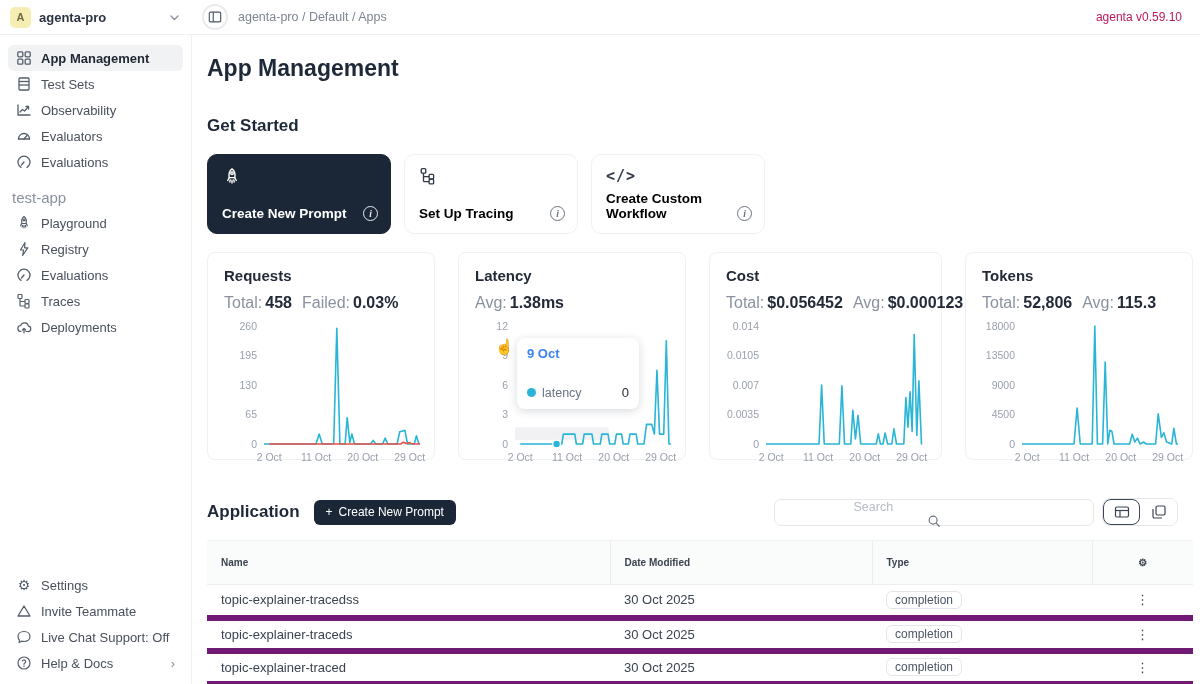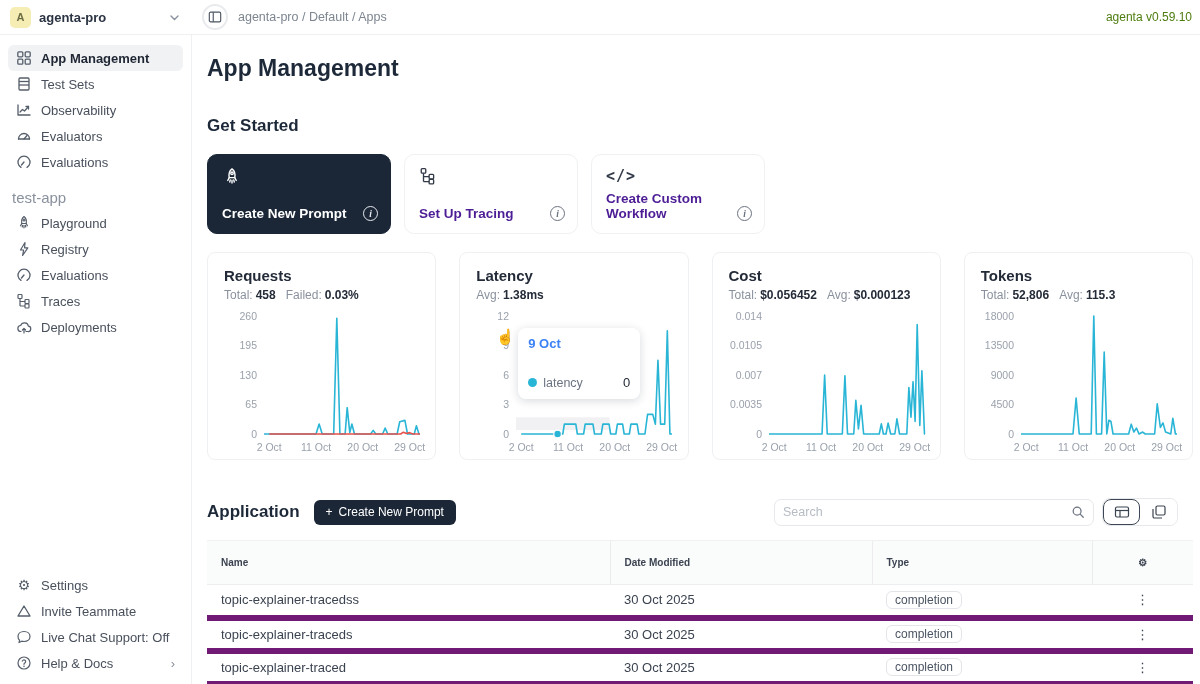--- a/index.html
+++ b/index.html
@@ -9,21 +9,21 @@
   
   .topbar { height:35px; display:flex; align-items:center; border-bottom:1px solid #eef0f2; background:#fff; }
   .ws-switch { width:192px; height:100%; display:flex; align-items:center; padding:0 12px 0 10px; cursor:pointer; }
   .avatar { width:21px; height:21px; border-radius:5px; background:#f6edb4; color:#6d6d45;
     font-size:11px; font-weight:700; display:flex; align-items:center; justify-content:center; }
   .ws-name { margin-left:8px; font-size:13px; font-weight:600; color:#2a3342; }
   .chev { margin-left:auto; color:#8a919e; display:flex; }
   .collapse-btn { width:26px; height:26px; margin-left:10px; border-radius:50%;
     border:2px solid #e8eaed; background:#fff; display:flex; align-items:center; justify-content:center; color:#4b5563; }
   .crumb { margin-left:10px; font-size:12.5px; color:#7d8590; }
-  .version { margin-left:auto; margin-right:8px; font-size:12px; color:#4d7c0f; }
+  .version { margin-left:auto; margin-right:18px; font-size:12px; color:#be185d; }
 
   
   .sidebar { position:fixed; top:35px; left:0; bottom:0; width:192px; border-right:1px solid #eef0f2;
     background:#fff; padding:10px 8px 8px; display:flex; flex-direction:column; }
   .side-item { display:flex; align-items:center; gap:9px; padding:5px 8px; border-radius:6px;
     font-size:13px; color:#49505c; cursor:pointer; white-space:nowrap; }
   .side-item.active { background:#f1f2f4; color:#1f2633; font-weight:600; }
   .icn { width:16px; height:16px; flex:none; display:inline-flex; align-items:center; justify-content:center; color:#555e6b; }
   .icn svg { display:block; }
   .side-sec { font-size:15px; color:#8a919e; margin:14px 0 4px 4px; }
@@ -32,56 +32,56 @@
 
   
   .main { margin-left:192px; padding:0 7px 0 15px; }
   h1.page-title { font-size:23px; font-weight:600; margin-top:20px; color:#1d2939; }
   h2.sec-title { font-size:17px; font-weight:600; margin-top:34px; color:#1d2939; }
 
   .gs-row { display:flex; gap:13px; margin-top:18px; }
   .gs-card { width:174px; height:80px; background:#fff; border:1px solid #f0f1f3; border-radius:10px;
     position:relative; padding:12px 14px; cursor:pointer; }
   .gs-card.dark { width:184px; background:#1b2737; border-color:#1b2737; color:#fff; }
-  .gs-label { position:absolute; left:14px; bottom:12px; font-size:13.5px; font-weight:600; color:#4c1d95; }
+  .gs-label { position:absolute; left:14px; bottom:12px; font-size:13.5px; font-weight:600; color:#000000; }
   .gs-card.dark .gs-label { color:#fff; }
   .gs-icon { color:#333b48; }
   .gs-card.dark .gs-icon { color:#fff; }
   .gs-glyph { font-size:15px; font-weight:700; letter-spacing:1px; color:#333b48; font-family:"DejaVu Sans Mono", monospace; }
   .info-i { position:absolute; right:12px; bottom:12px; width:15px; height:15px; border-radius:50%;
     border:1.2px solid #6b7280; color:#6b7280; font-size:9.5px; font-style:italic; font-weight:700;
     display:flex; align-items:center; justify-content:center; font-family:"Liberation Serif", serif; }
   .gs-card.dark .info-i { border-color:#e7eaee; color:#e7eaee; }
 
   .charts-row { display:flex; gap:23px; margin-top:18px; }
   .chart-card { width:233px; height:208px; border:1px solid #eef0f2; border-radius:8px;
     padding:14px 0 0 16px; background:#fff; }
   .c-title { font-size:15px; font-weight:600; color:#242b38; }
-  .c-stats { margin-top:4px; font-size:12px; color:#8a919e; }
+  .c-stats { margin-top:10px; font-size:16px; color:#8a919e; }
   .c-stats b { color:#242b38; font-weight:700; margin:0 10px 0 3px; }
   .plot { margin-top:6px; position:relative; width:202px; height:150px; }
   .tick { font-size:10.5px; fill:#9aa1ac; font-family:"Liberation Sans", sans-serif; }
 
   .lat-tooltip { position:absolute; left:42px; top:20px; width:122px; background:#fff; border-radius:8px;
     box-shadow:0 2px 10px rgba(15,23,42,.16); padding:8px 10px 9px; z-index:2; }
   .lt-title { font-size:13px; font-weight:600; color:#3b82f6; }
   .lt-row { margin-top:24px; display:flex; align-items:center; gap:6px; }
   .lt-dot { width:9px; height:9px; border-radius:50%; background:#29b5d6; flex:none; }
   .lt-name { font-size:12.5px; color:#6b7280; }
   .lt-val { margin-left:auto; font-size:13px; color:#242b38; }
   .cursor-hand { position:absolute; left:20px; top:20px; font-size:15px; color:#4b5563; z-index:3; }
 
   
   .app-head { margin-top:38px; display:flex; align-items:center; }
   .btn-create { margin-left:14px; height:25px; background:#1b2737; color:#fff; border:none; border-radius:6px;
     padding:0 12px; font-size:12px; display:flex; align-items:center; gap:6px; cursor:pointer;
     font-family:"Liberation Sans", sans-serif; }
   .head-ctrls { margin-left:auto; margin-right:15px; display:flex; align-items:center; gap:8px; }
   .search-wrap { width:320px; height:27px; border:1px solid #e6e8eb; border-radius:7px;
-    display:flex; align-items:center; padding:0 8px; background:#fff; }
+    display:flex; align-items:center; padding:0 8px; background:#fff;flex-direction:column; }
   .search-wrap input { flex:1; border:none; outline:none; font-size:12.5px; color:#3b4350;
     font-family:"Liberation Sans", sans-serif; background:transparent; }
   .search-wrap input::placeholder { color:#b6bcc4; }
   .search-icn { color:#6b7280; display:flex; cursor:pointer; }
   .seg { display:flex; border:1px solid #e6e8eb; border-radius:8px; overflow:hidden; height:28px; }
   .seg button { width:37px; border:none; background:#fff; display:flex; align-items:center; justify-content:center;
     color:#3b4350; cursor:pointer; }
   .seg button.sel { border:1.5px solid #3d4654; border-radius:8px; }
 
   table.apps { margin-top:14px; width:986px; border-collapse:collapse; table-layout:fixed; }

